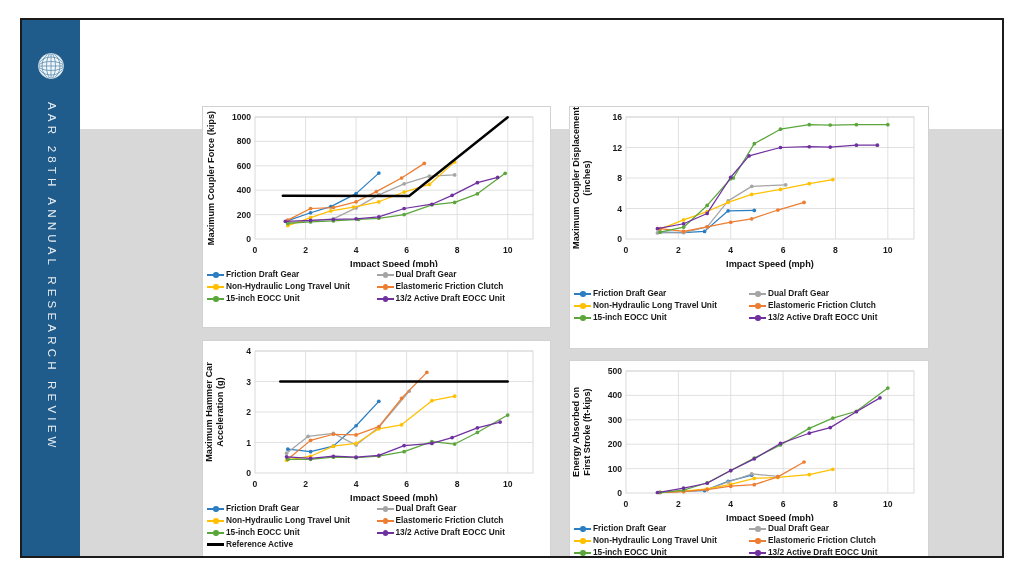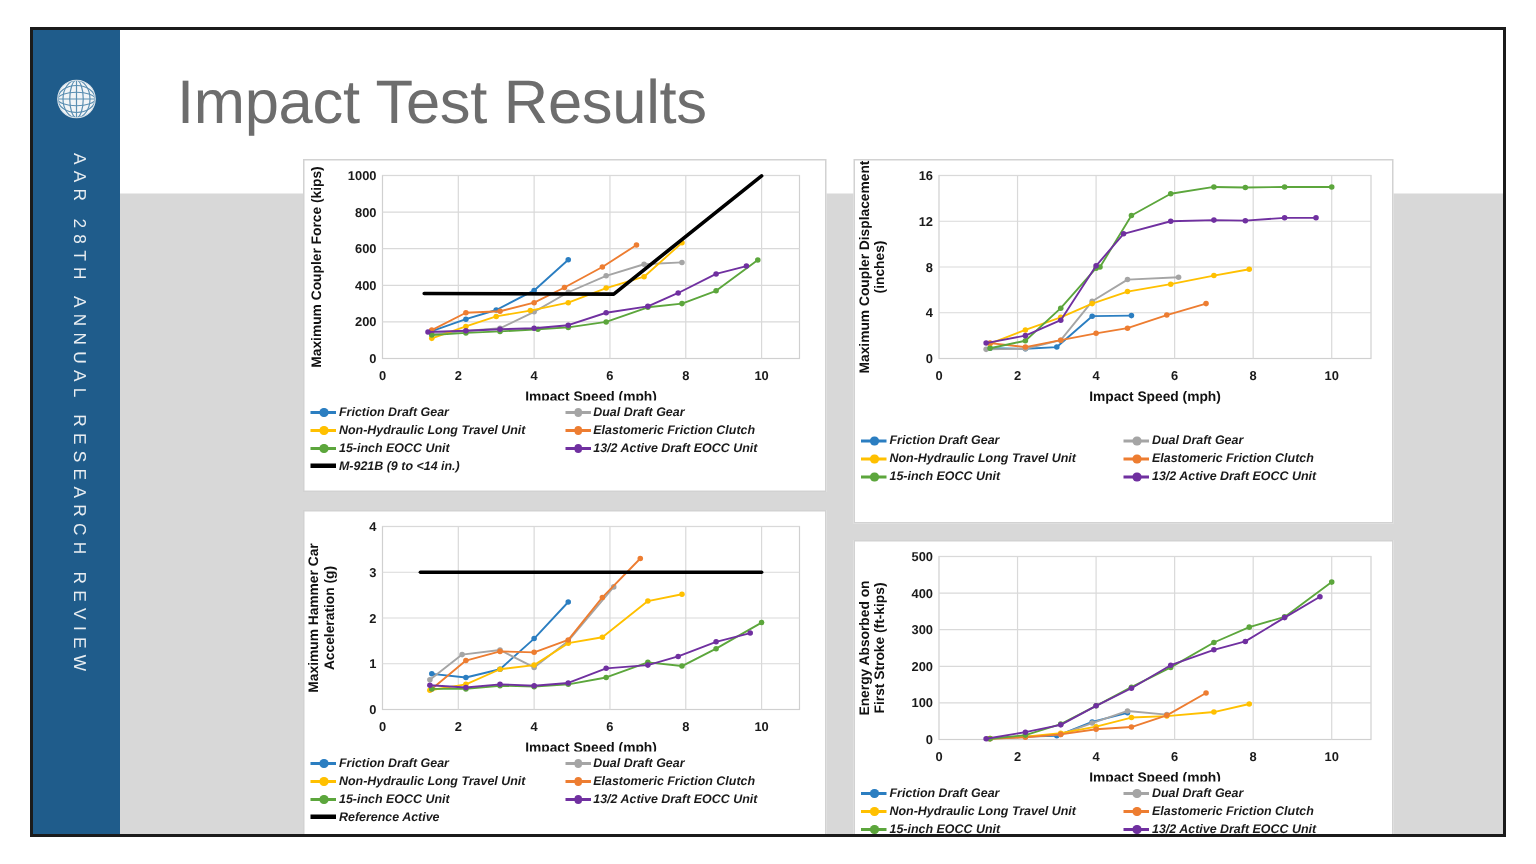--- a/index.html
+++ b/index.html
@@ -82,21 +82,20 @@
   .legend {
     position: absolute; left: 4px; right: 4px;
     font-size: 8.3px;
     color: #1a1a1a;
     font-weight: 600;
   }
   .legend-grid {
     display: grid;
     grid-template-columns: 1fr 1fr;
     row-gap: 1px;
-    font-style: italic;
   }
   .legend-item {
     display: flex; align-items: center;
     white-space: nowrap;
     line-height: 11px;
   }
   .legend-item.full { grid-column: 1 / span 2; }
   .lg-mark { flex: 0 0 auto; width: 17px; height: 10px; position: relative; margin-right: 2px; }
   .lg-mark i {
     position: absolute; left: 0; top: 4.5px;
@@ -108,21 +107,20 @@
   }
   .lg-mark.thick i { top: 3.8px; height: 3px; }
 </style>
 </head>
 <body>
 
 <div id="slide">
 
   <div id="body-area">
     <div id="gray-band"></div>
-    <div id="title">Impact Test Results</div>
 
     <div class="panel" id="panel-tl">
       <div class="chart-wrap">
           <svg class="chart-svg" width="347" height="160">
             <rect x="52" y="10" width="278" height="122" fill="#fff" stroke="#d0d0d0" stroke-width="0.8"></rect>
             <line x1="52" y1="107.6" x2="330" y2="107.6" stroke="#d9d9d9" stroke-width="0.8"></line>
             <line x1="52" y1="83.19999999999999" x2="330" y2="83.19999999999999" stroke="#d9d9d9" stroke-width="0.8"></line>
             <line x1="52" y1="58.8" x2="330" y2="58.8" stroke="#d9d9d9" stroke-width="0.8"></line>
             <line x1="52" y1="34.39999999999999" x2="330" y2="34.39999999999999" stroke="#d9d9d9" stroke-width="0.8"></line>
             <line x1="52" y1="10" x2="330" y2="10" stroke="#d9d9d9" stroke-width="0.8"></line>
@@ -237,26 +235,20 @@
                   <b style="background: rgb(92, 166, 60);"></b>
                 </span>
                 <span>15-inch EOCC Unit</span>
               </div>
               <div class="legend-item">
                 <span class="lg-mark">
                   <i style="background: rgb(112, 48, 160);"></i>
                   <b style="background: rgb(112, 48, 160);"></b>
                 </span>
                 <span>13/2 Active Draft EOCC Unit</span>
-              </div>
-              <div class="legend-item full">
-                <span class="lg-mark thick">
-                  <i style="background: rgb(0, 0, 0);"></i>
-                </span>
-                <span>M-921B (9 to &lt;14 in.)</span>
               </div>
             </div>
           </div>
         </div>
     </div>
     <div class="panel" id="panel-tr">
       <div class="chart-wrap">
           <svg class="chart-svg" width="358" height="179">
             <rect x="56" y="10" width="288" height="122" fill="#fff" stroke="#d0d0d0" stroke-width="0.8"></rect>
             <line x1="56" y1="101.5" x2="344" y2="101.5" stroke="#d9d9d9" stroke-width="0.8"></line>

